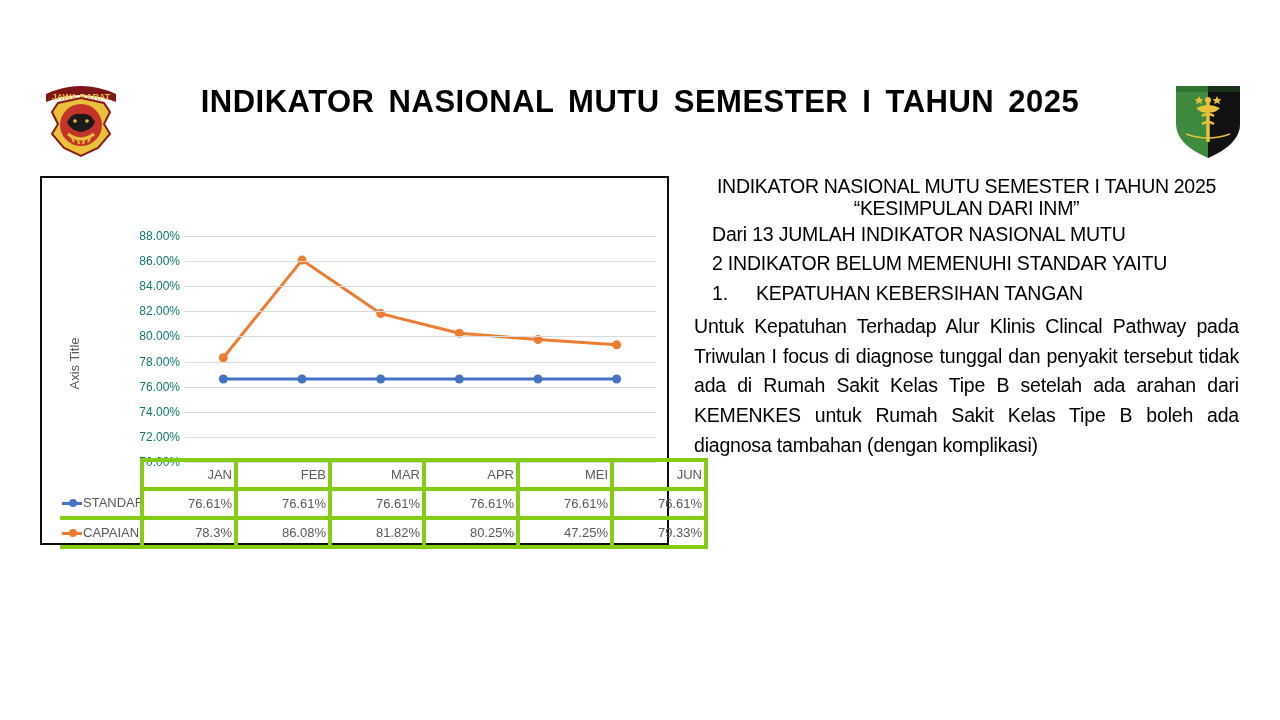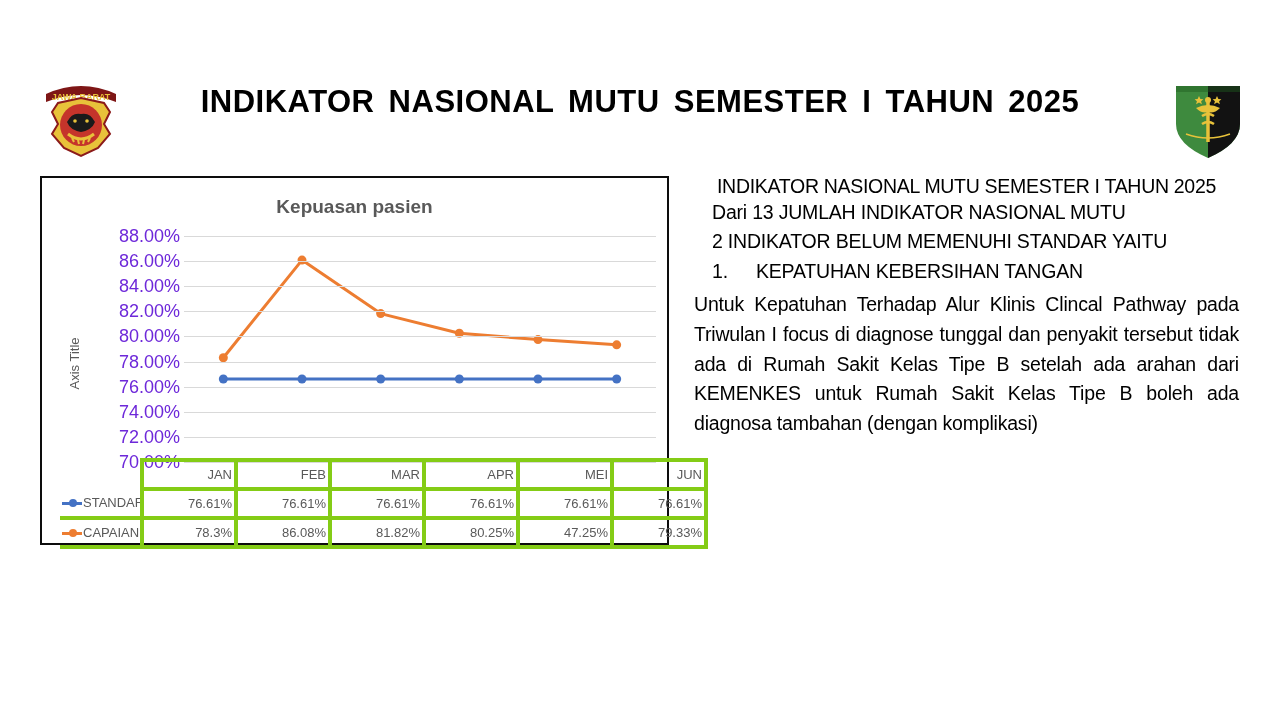--- a/index.html
+++ b/index.html
@@ -81,22 +81,22 @@
     position: absolute;
     left: 62px;
     top: 58px;
     width: 76px;
     height: 226px;
   }
   .y-tick {
     position: absolute;
     right: 0;
     transform: translateY(-50%);
-    font-size: 18px;
-    color: #6d28d9;
+    font-size: 12px;
+    color: #0f766e;
     white-space: nowrap;
   }
   .gridline {
     position: absolute;
     left: 0;
     width: 100%;
     height: 1px;
     background: #d9d9d9;
   }
   #plot-svg {
@@ -237,21 +237,20 @@
     <path d="M36 44 Q42 40 48 44 M36 52 Q42 48 48 52" stroke="#E8C23A" stroke-width="2.5" fill="none"></path>
     <circle cx="42" cy="28" r="3" fill="#E8C23A"></circle>
     <path d="M33 24 l1.4 3 3 .3 -2.3 2 .8 3 -2.9-1.8 -2.9 1.8 .8-3 -2.3-2 3-.3 z" fill="#E8C23A"></path>
     <path d="M51 24 l1.4 3 3 .3 -2.3 2 .8 3 -2.9-1.8 -2.9 1.8 .8-3 -2.3-2 3-.3 z" fill="#E8C23A"></path>
     <path d="M20 62 Q42 70 64 62" stroke="#E8C23A" stroke-width="1.5" fill="none"></path>
   </svg>
 </div>
 
 <div id="chart-frame">
 
-  <div id="chart-title">Kepuasan pasien</div>
   <div id="axis-title">Axis Title</div>
 
   <div id="y-labels">
       <div class="y-tick" style="top: 0px;">88.00%</div>
       <div class="y-tick" style="top: 25.1111px;">86.00%</div>
       <div class="y-tick" style="top: 50.2222px;">84.00%</div>
       <div class="y-tick" style="top: 75.3333px;">82.00%</div>
       <div class="y-tick" style="top: 100.444px;">80.00%</div>
       <div class="y-tick" style="top: 125.556px;">78.00%</div>
       <div class="y-tick" style="top: 150.667px;">76.00%</div>
@@ -317,19 +316,20 @@
           <td>80.25%</td>
           <td>47.25%</td>
           <td>79.33%</td>
         </tr>
       </tbody>
   </table>
 </div>
 
 <div id="text-panel">
   <div id="panel-heading">INDIKATOR NASIONAL MUTU SEMESTER I TAHUN 2025</div>
+  <div id="panel-subheading">“KESIMPULAN DARI INM”</div>
   <div class="panel-line">Dari 13 JUMLAH INDIKATOR NASIONAL MUTU</div>
   <div class="panel-line">2 INDIKATOR BELUM MEMENUHI STANDAR YAITU</div>
   <ol id="numbered-list">
       <li><span class="num">1.</span><span>KEPATUHAN KEBERSIHAN TANGAN</span></li>
     </ol>
   <div id="body-paragraph">Untuk Kepatuhan Terhadap Alur Klinis Clincal Pathway pada Triwulan I focus di diagnose tunggal dan penyakit tersebut tidak ada di Rumah Sakit Kelas Tipe B setelah ada arahan dari KEMENKES untuk Rumah Sakit Kelas Tipe B boleh ada diagnosa tambahan (dengan komplikasi)</div>
 </div>
 
 </body></html>

